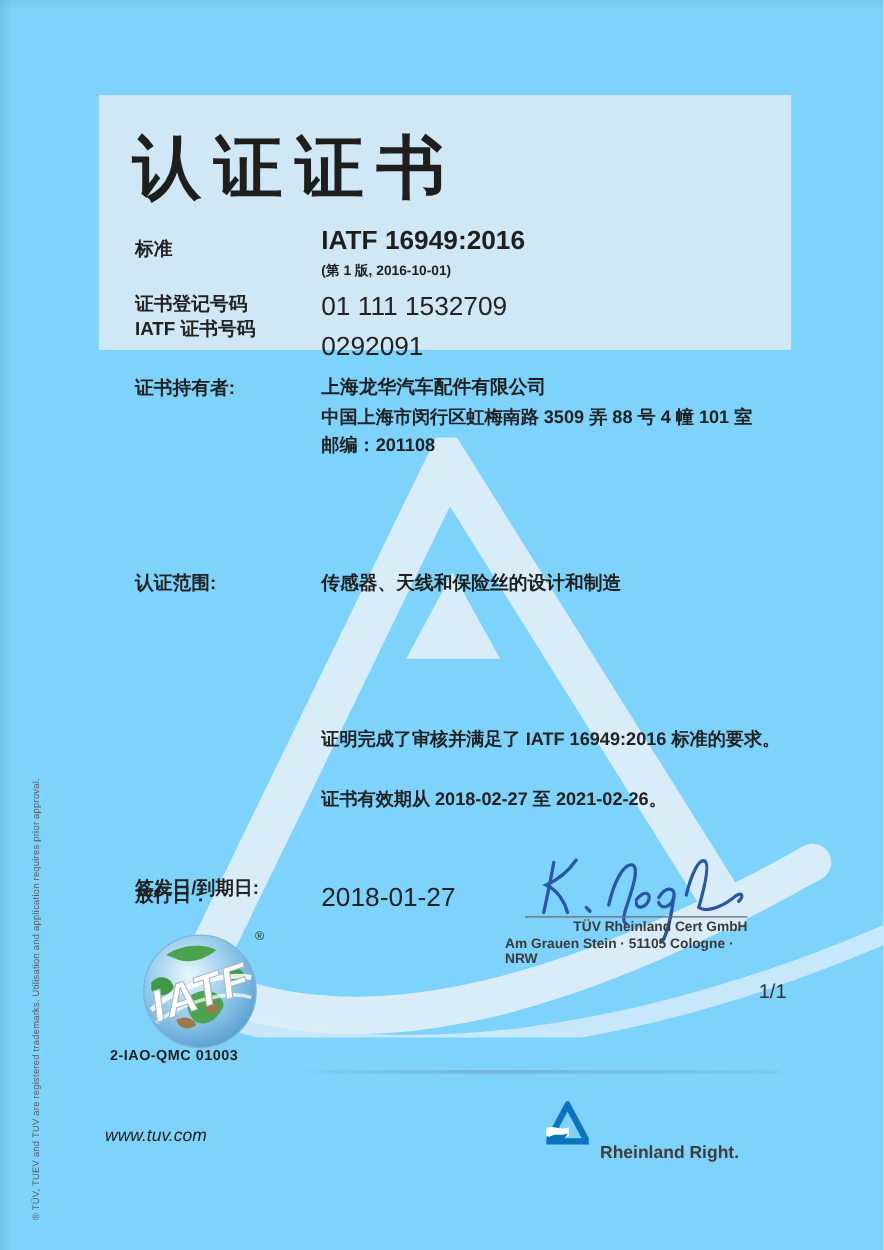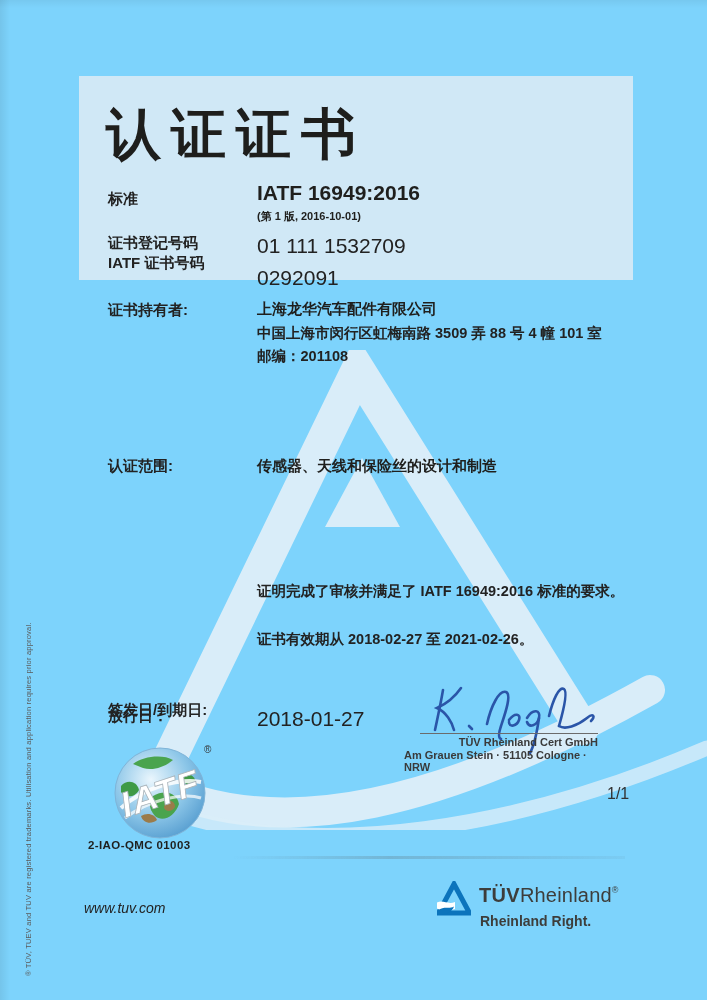--- a/index.html
+++ b/index.html
@@ -135,17 +135,14 @@
   <div class="pagenum">1/1</div>
   <div class="crease"></div>
 
   <div class="website">www.tuv.com</div>
 
   <svg class="abs" style="left:437px;top:881px;" width="34" height="38" viewBox="0 0 34 38">
     <path d="M17,3 L32.5,32 L1.5,32 Z" fill="none" stroke="#0c74bc" stroke-width="5" stroke-linejoin="miter"></path>
     <path d="M-1,22 C6,18 10,24 18,21 L18,28 C10,31 4,30 -1,27 Z" fill="#ffffff"></path>
     <path d="M1,29.5 C7,24.5 12,28.5 17,25.5 C15,31.5 8,34 1,33.5 Z" fill="#0c74bc"></path>
   </svg>
-  <div class="brand">
-    <span class="b">TÜV</span><span class="r">Rheinland</span><span class="reg">®</span>
-  </div>
   <div class="tagline">Rheinland Right.</div>
 </div>
 
 </body></html>

